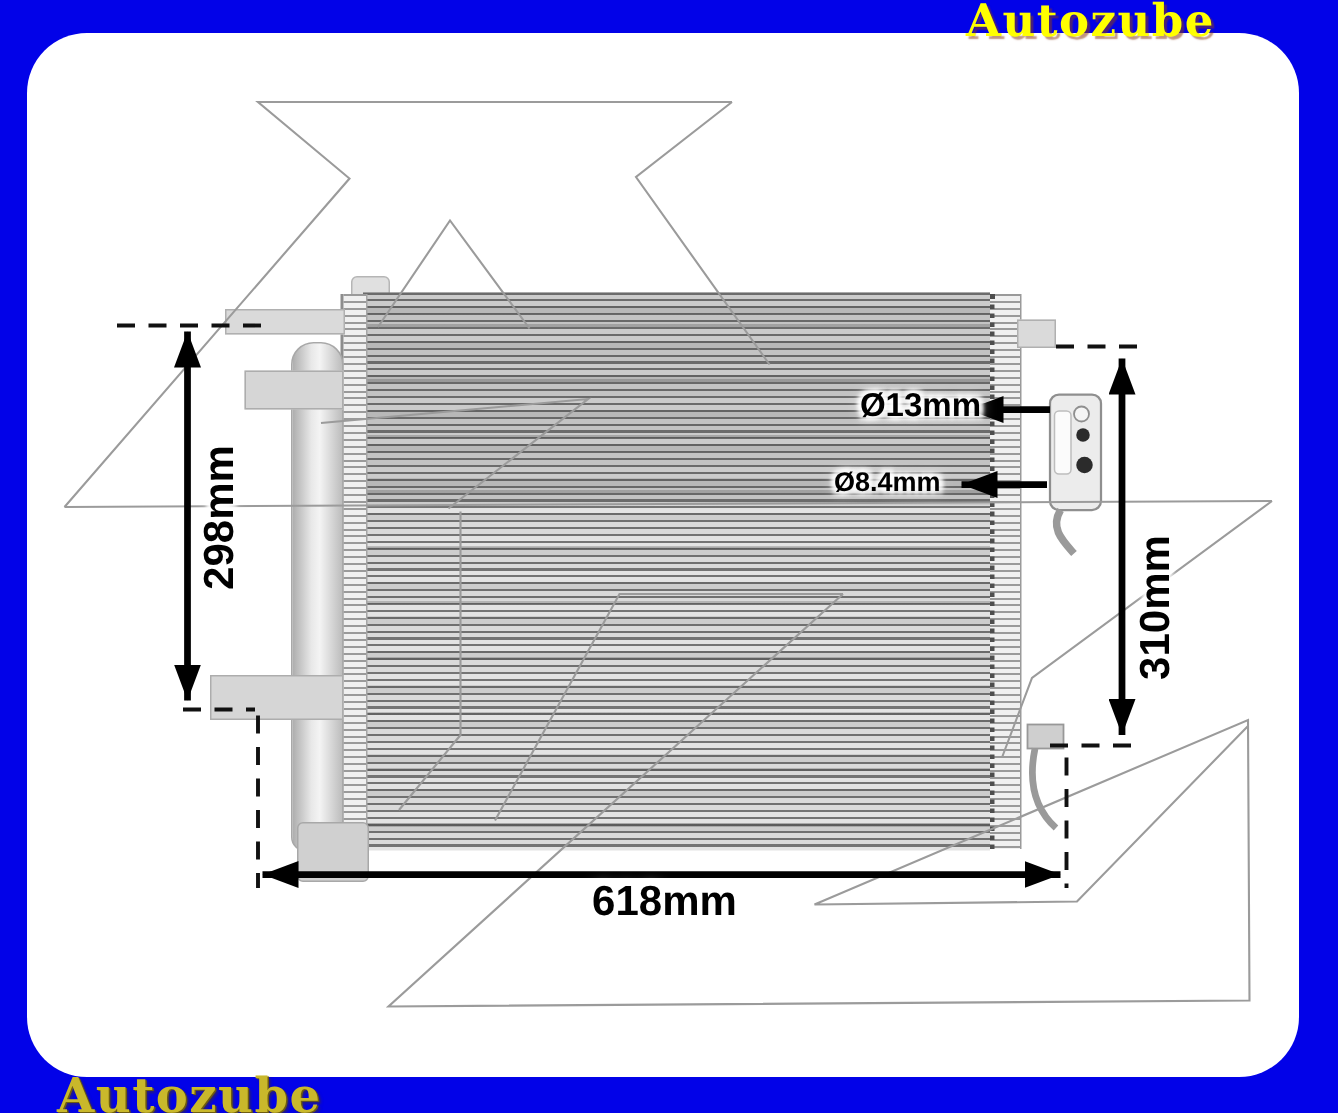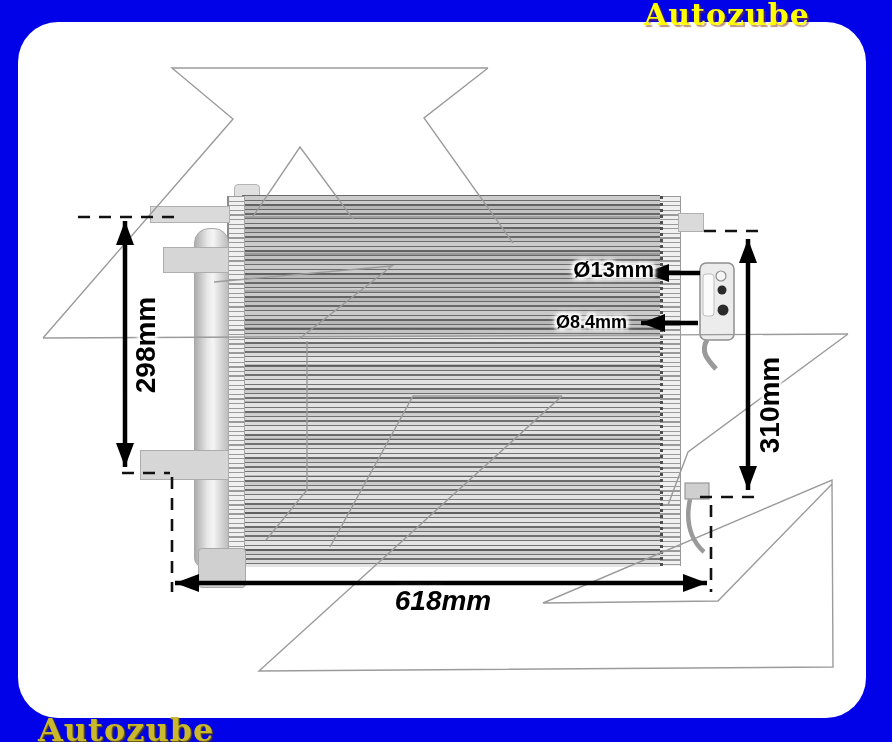--- a/index.html
+++ b/index.html
@@ -51,21 +51,21 @@
   .tab-left-top{left:150px;top:206px;width:78px;height:15px;}
   .bracket-left-mid{left:163px;top:247px;width:64px;height:24px;background:#d6d6d6;border:1px solid #adadad;}
   .bracket-left-low{left:140px;top:450px;width:87px;height:28px;background:#d6d6d6;border:1px solid #adadad;}
   .foot-left{left:198px;top:548px;width:46px;height:38px;background:#d0d0d0;border:1px solid #a8a8a8;border-radius:4px;}
   .tab-right-top{left:678px;top:213px;width:24px;height:17px;}
   svg.overlay{position:absolute;left:0;top:0;}
   .dim-label{
     position:absolute;font-weight:700;color:#000;white-space:nowrap;z-index:5;
   }
   .rot{transform:translate(-50%,-50%) rotate(-90deg);}
-  .ctr{transform:translate(-50%,-50%);font-style:italic;}
+  .ctr{transform:translate(-50%,-50%);}
   .rend{transform:translate(-100%,-50%);}
   .halo{
     text-shadow:-2px -2px 3px #fff,2px -2px 3px #fff,-2px 2px 3px #fff,2px 2px 3px #fff,0 0 6px #fff,0 0 10px #fff;
   }
 </style>
 </head>
 <body>
 
 <div class="panel"></div>
 

